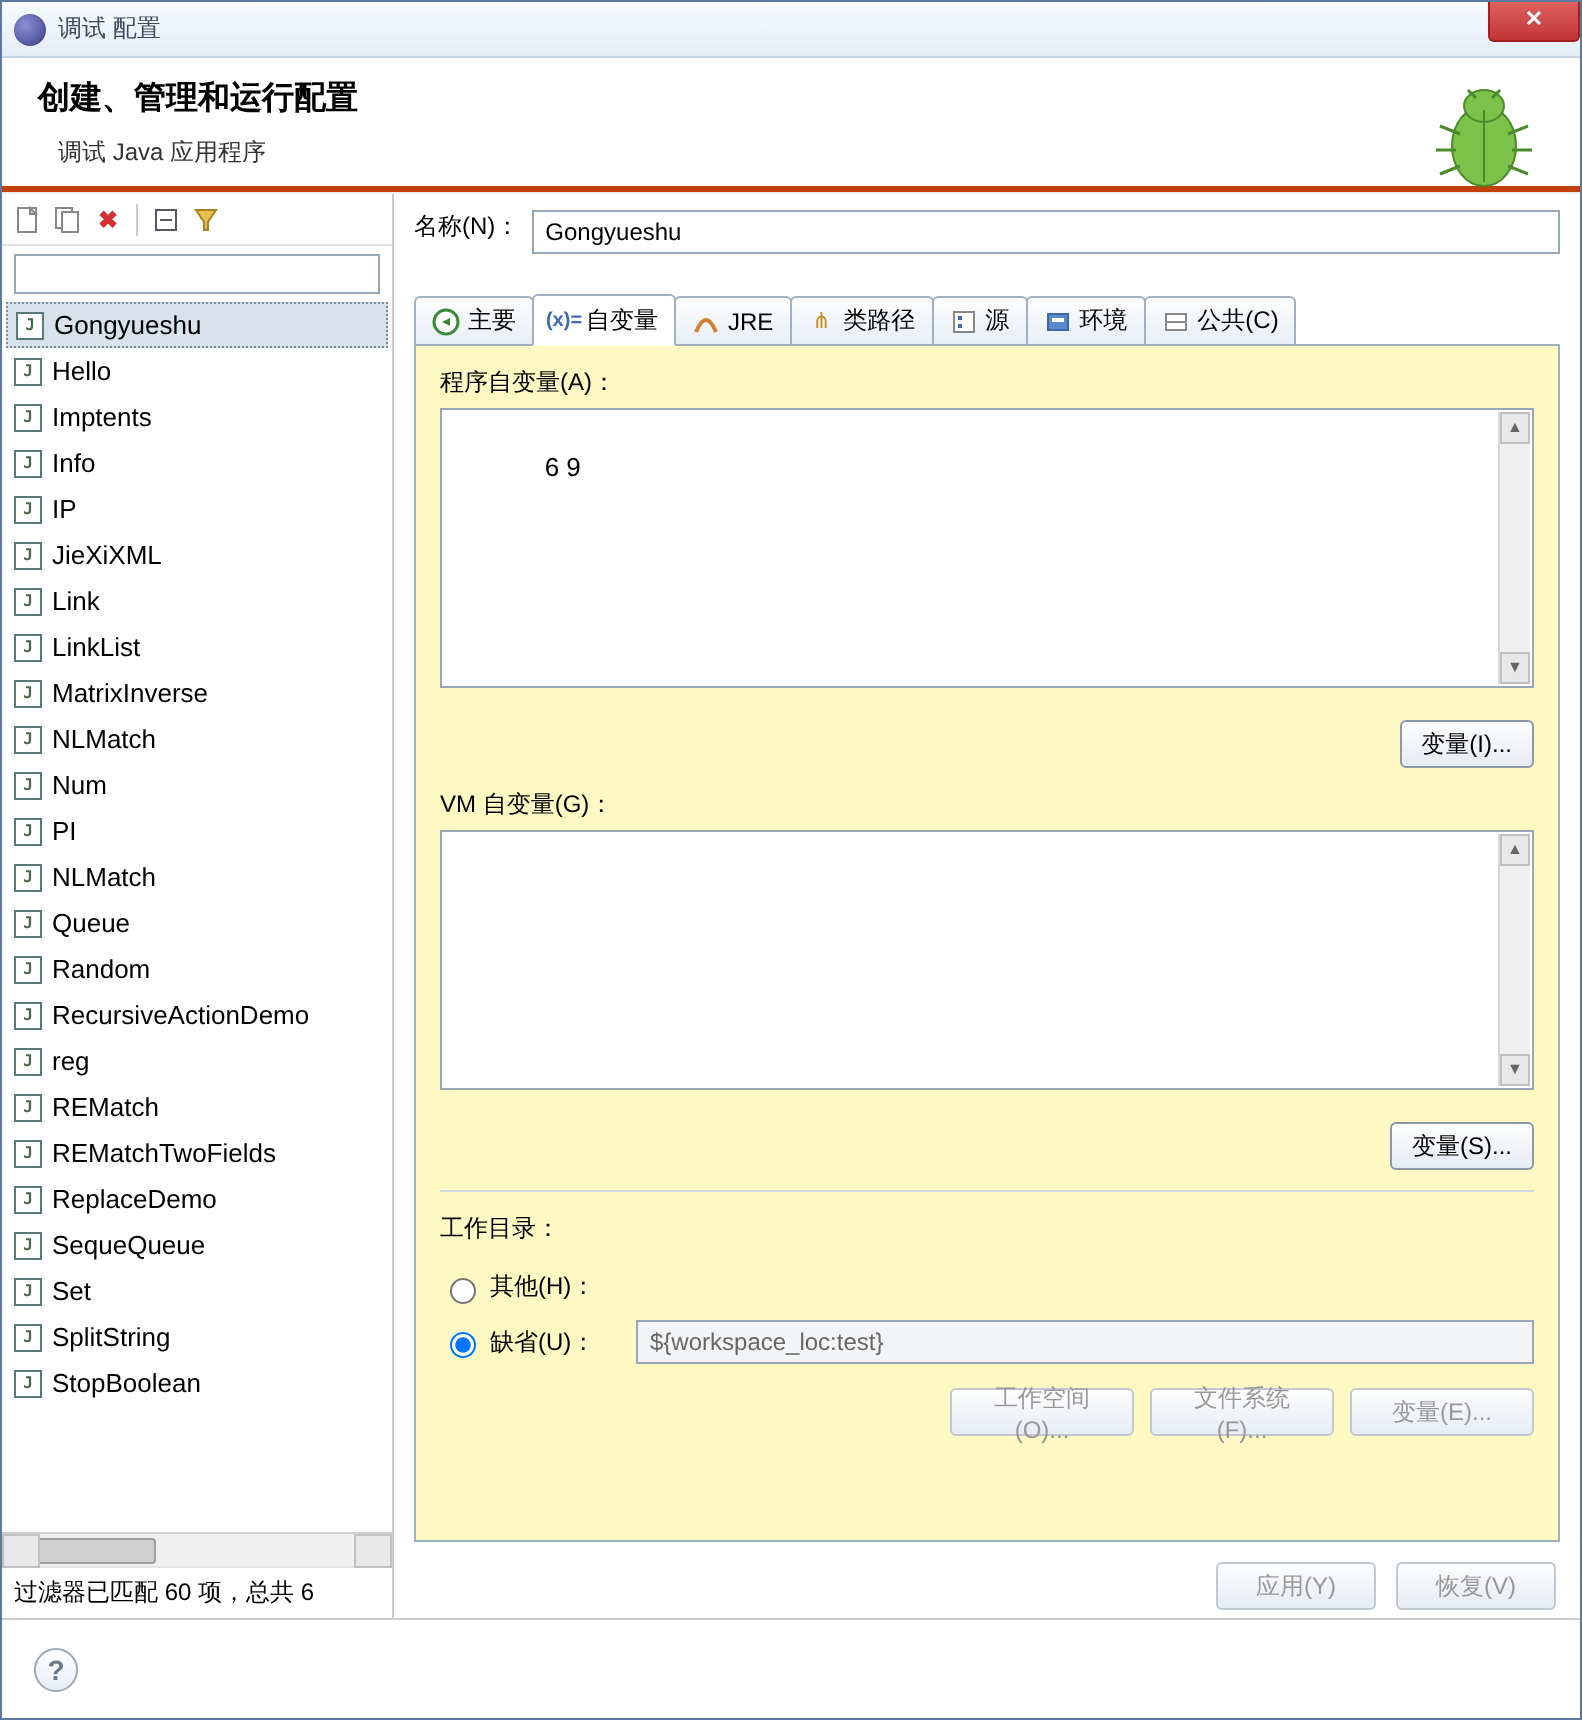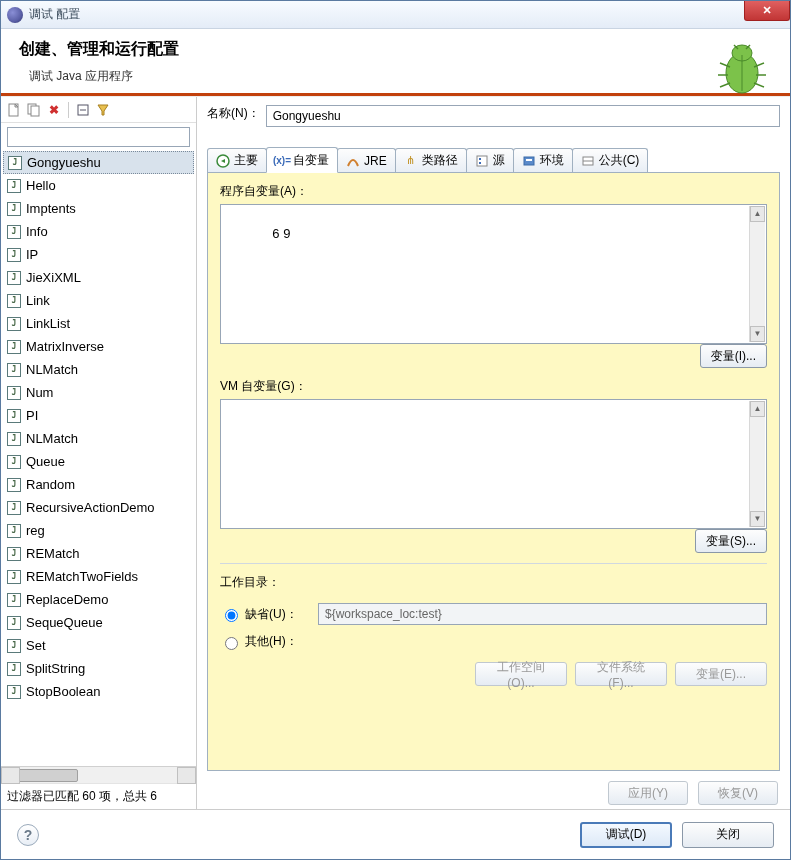--- a/index.html
+++ b/index.html
@@ -243,21 +243,21 @@
     padding: 6px 8px;
     font-size: 13px;
     position: relative;
     background: #fff;
     white-space: pre-wrap;
     overflow: auto;
   }
   .var-btn-row {
     display: flex;
     justify-content: flex-end;
-    margin-top: 0;
+    margin-top: 16px;
   }
   .btn {
     height: 24px;
     padding: 0 10px;
     border: 1px solid #8a98a8;
     background: linear-gradient(#fdfdfd, #e6ecf3);
     border-radius: 3px;
     font-size: 12px;
     display: inline-flex;
     align-items: center;
@@ -612,46 +612,42 @@
           </div>
           <div class="var-btn-row">
             <button class="btn">变量(S)...</button>
           </div>
         </div>
 
         <div class="workdir">
           <div class="group-label">工作目录：</div>
           <div class="wd-row">
             <label>
+              <input type="radio" name="wd" style="">
+              <span>其他(H)：</span>
+            </label>
+          </div>
+          <div class="wd-row">
+            <label>
               <input type="radio" name="wd" checked="" style="">
               <span>缺省(U)：</span>
             </label>
             <input type="text" readonly="" value="${workspace_loc:test}" style="">
-          </div>
-          <div class="wd-row">
-            <label>
-              <input type="radio" name="wd" style="">
-              <span>其他(H)：</span>
-            </label>
           </div>
           <div class="wd-btns">
             <button class="btn disabled">工作空间(O)...</button>
             <button class="btn disabled">文件系统(F)...</button>
             <button class="btn disabled">变量(E)...</button>
           </div>
         </div>
       </div>
 
       <div class="apply-row">
         <button class="btn disabled">应用(Y)</button>
         <button class="btn disabled">恢复(V)</button>
       </div>
     </div>
   </div>
 
   <div class="footer">
     <div class="help-icon">?</div>
-    <div class="footer-btns">
-      <button class="btn primary">调试(D)</button>
-      <button class="btn">关闭</button>
-    </div>
   </div>
 </div>
 
 </body></html>

